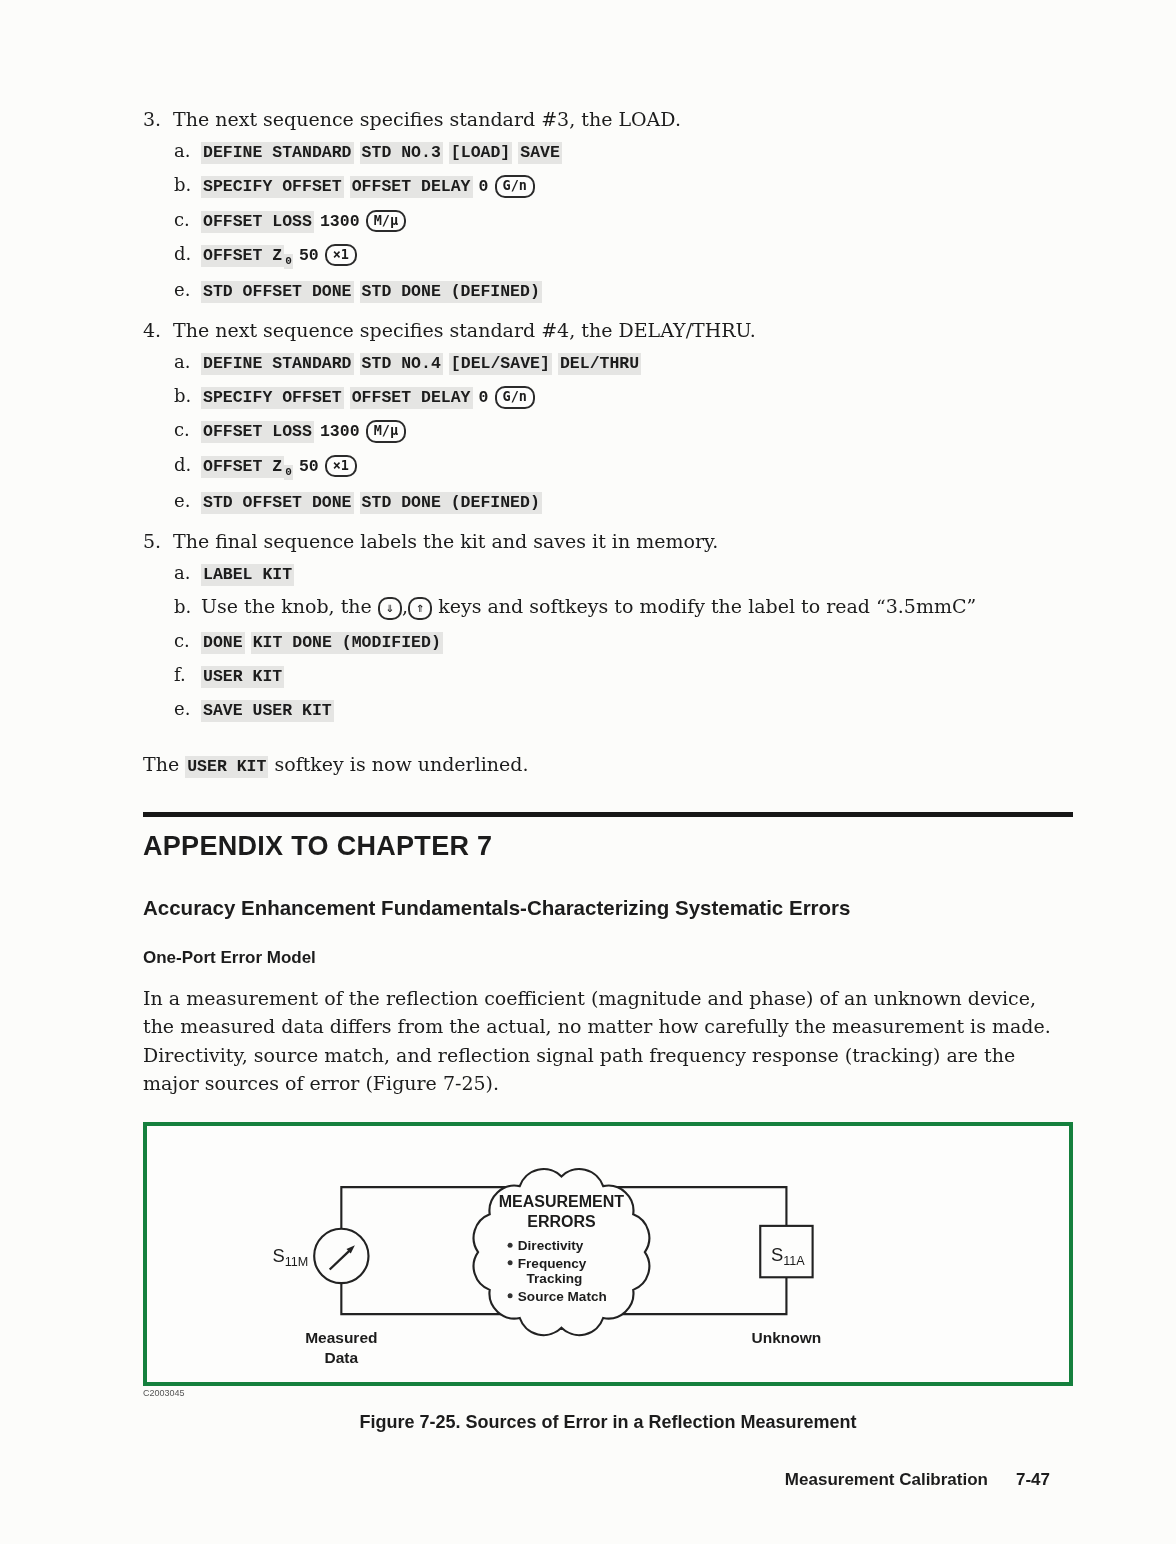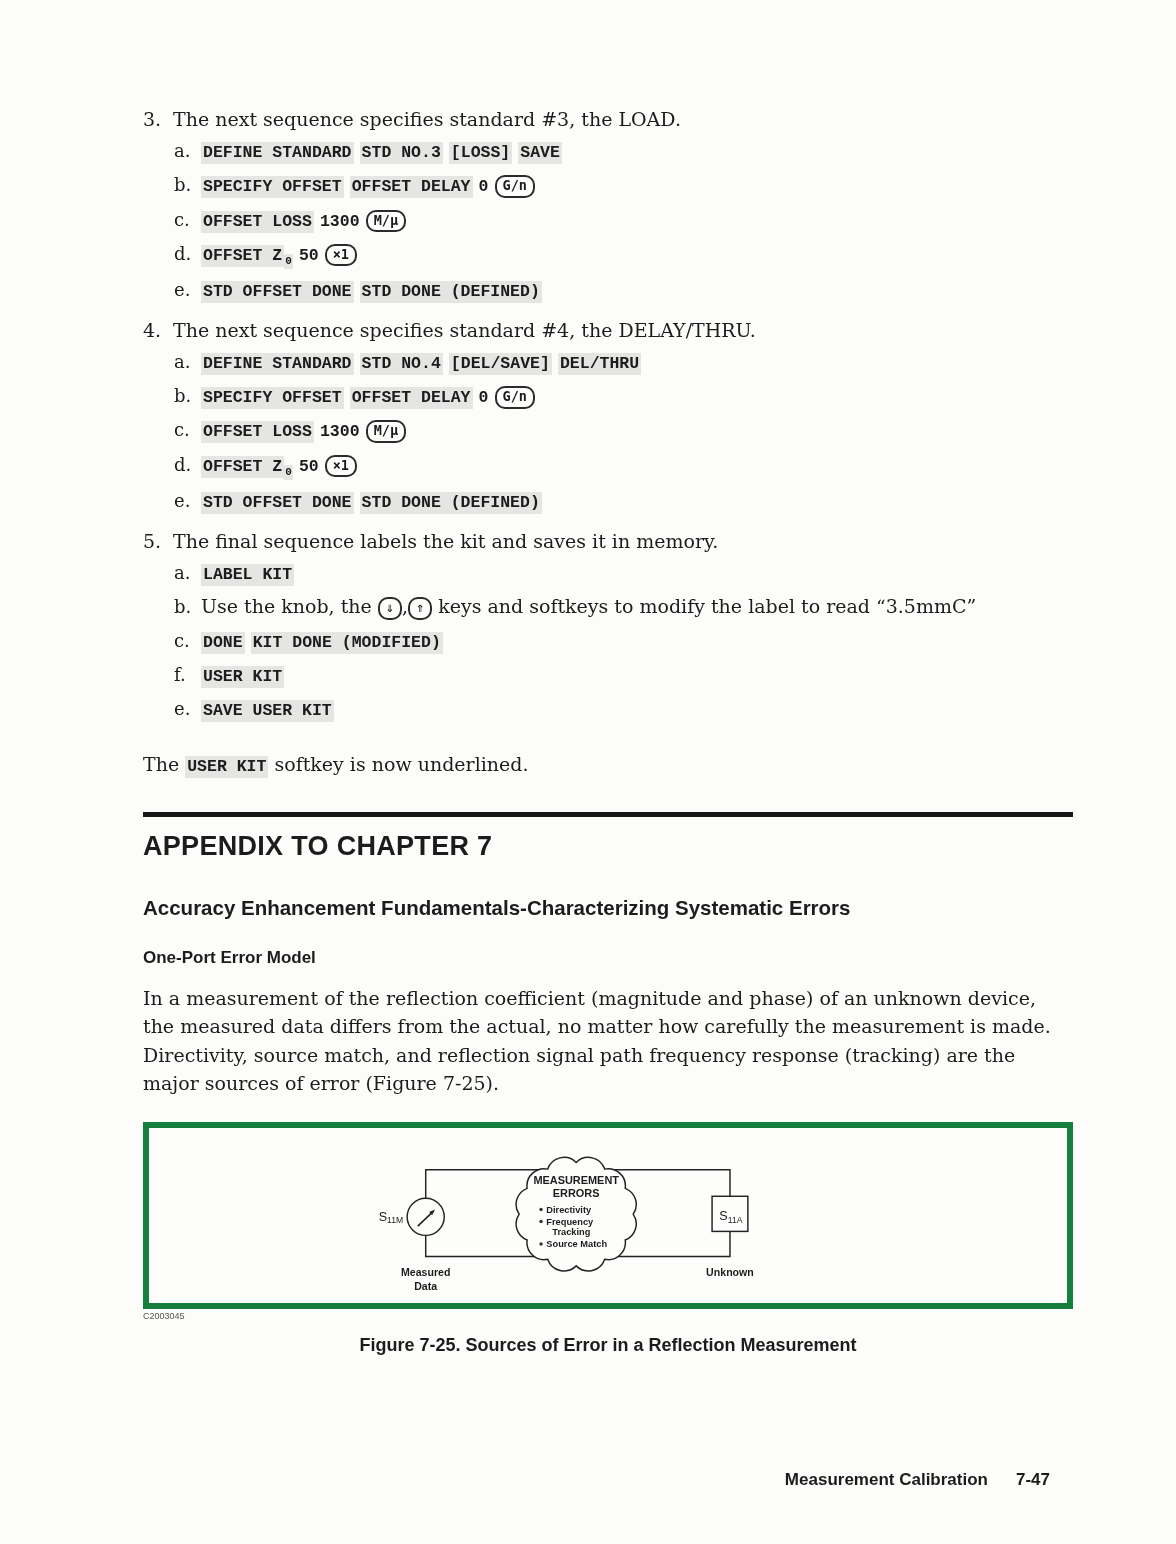--- a/index.html
+++ b/index.html
@@ -33,21 +33,21 @@
   .rule { border:none; height:5px; background:#171717; margin:36px 0 0; }
   h1.appendix-title { font-family:"Liberation Sans", sans-serif; font-size:27px; font-weight:bold;
     margin:14px 0 0; letter-spacing:0.3px; }
   h2.appendix-sub { font-family:"Liberation Sans", sans-serif; font-size:20.5px; font-weight:bold;
     margin:34px 0 0; }
   h3.appendix-h3 { font-family:"Liberation Sans", sans-serif; font-size:17px; font-weight:bold;
     margin:28px 0 0; }
   .body-par { font-size:19px; line-height:1.5; margin:16px 0 0; }
 
   figure.err-figure { margin:24px 0 0; }
-  .fig-box { border:6px solid #15803d; height:187px; background:#fdfdfc; }
+  .fig-box { border:4px solid #15803d; height:264px; background:#fdfdfc; }
   .fig-box svg { display:block; width:100%; height:100%; }
   .fig-code { font-family:"Liberation Sans", sans-serif; font-size:9px; color:#555; margin-top:2px; }
   figcaption.fig-caption { font-family:"Liberation Sans", sans-serif; font-weight:bold; font-size:18px;
     text-align:center; margin-top:14px; }
 
   .page-footer { position:absolute; right:126px; bottom:54px;
     font-family:"Liberation Sans", sans-serif; font-weight:bold; font-size:17px; }
   .page-footer .sep { display:inline-block; width:28px; }
 
   
@@ -67,21 +67,21 @@
 
 <div class="page">
 
   <section>
 
     <div class="list-item">
       <div class="item-head">
         <span class="item-num">3.</span><span class="item-intro">The next sequence specifies standard #3, the LOAD.</span>
       </div>
       <div class="steps">
-          <div class="step"><span class="step-letter">a.</span><span class="step-content"><span class="pt-m">DEFINE STANDARD</span> <span class="pt-m">STD NO.3</span> <span class="pt-m">[LOSS]</span> <span class="pt-m">SAVE</span></span></div>
+          <div class="step"><span class="step-letter">a.</span><span class="step-content"><span class="pt-m">DEFINE STANDARD</span> <span class="pt-m">STD NO.3</span> <span class="pt-m">[LOAD]</span> <span class="pt-m">SAVE</span></span></div>
           <div class="step"><span class="step-letter">b.</span><span class="step-content"><span class="pt-m">SPECIFY OFFSET</span> <span class="pt-m">OFFSET DELAY</span> <span class="pt-n">0</span> <span class="pt-k">G/n</span></span></div>
           <div class="step"><span class="step-letter">c.</span><span class="step-content"><span class="pt-m">OFFSET LOSS</span> <span class="pt-n">1300</span> <span class="pt-k">M/μ</span></span></div>
           <div class="step"><span class="step-letter">d.</span><span class="step-content"><span class="pt-m">OFFSET Z</span><span class="pt-msub">0</span> <span class="pt-n">50</span> <span class="pt-k">×1</span></span></div>
           <div class="step"><span class="step-letter">e.</span><span class="step-content"><span class="pt-m">STD OFFSET DONE</span> <span class="pt-m">STD DONE (DEFINED)</span></span></div>
         </div>
     </div>
 
     <div class="list-item">
       <div class="item-head">
         <span class="item-num">4.</span><span class="item-intro">The next sequence specifies standard #4, the DELAY/THRU.</span>

